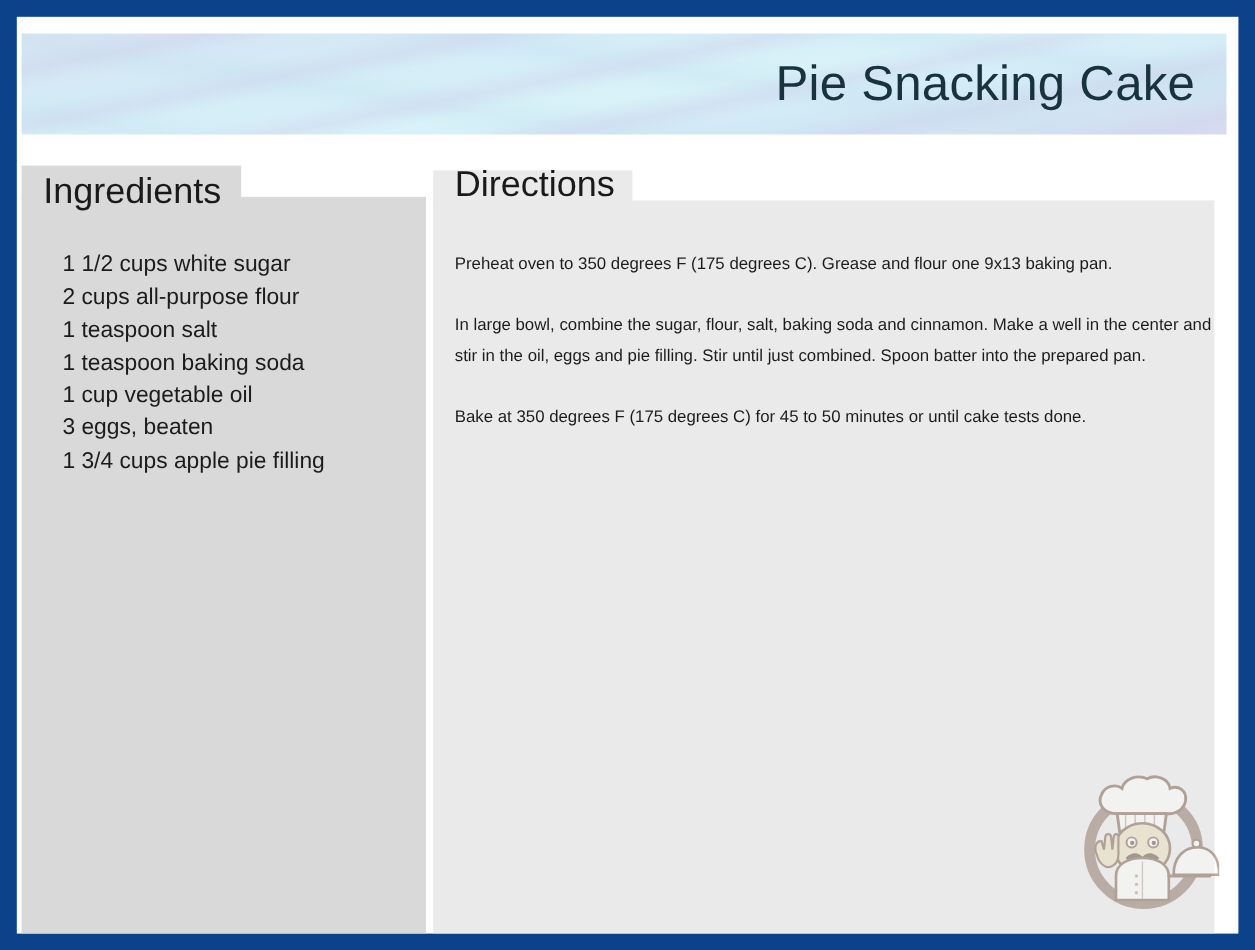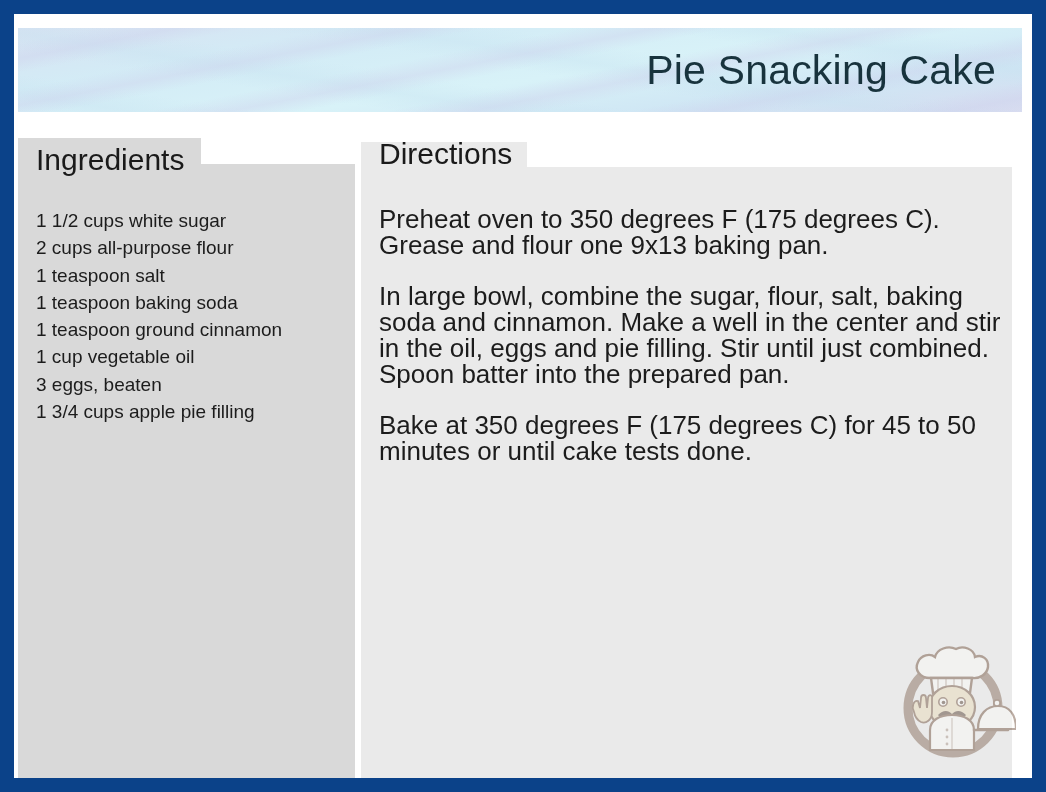--- a/index.html
+++ b/index.html
@@ -104,21 +104,21 @@
     color: #1a1a1a;
     white-space: nowrap;
   }
 
   #ingredients-heading { left: 22px; top: 129px; }
   #directions-heading  { left: 365px; top: 123px; }
 
   
   #ingredient-list {
     position: absolute;
-    left: 22px;
+    left: 38px;
     top: 193px;
     width: 310px;
     list-style: none;
     z-index: 4;
   }
   #ingredient-list li {
     font-size: 19px;
     line-height: 27.3px;
     color: #1c1c1c;
     white-space: nowrap;
@@ -126,21 +126,21 @@
 
   
   #directions-body {
     position: absolute;
     left: 365px;
     top: 192px;
     width: 645px;
     z-index: 4;
   }
   #directions-body p {
-    font-size: 26px;
+    font-size: 14px;
     line-height: 26px;
     color: #1c1c1c;
     margin-bottom: 25px;
   }
   #directions-body p:last-child { margin-bottom: 16px; }
 
   
   #cake-photo {
     position: absolute;
     left: 232px;
@@ -174,21 +174,20 @@
 
   <div class="panel" id="ingredients-panel"></div>
   <div id="ingredients-tab"></div>
   <div class="section-heading" id="ingredients-heading">Ingredients</div>
 
   <ul id="ingredient-list">
     <li>1 1/2 cups white sugar</li>
     <li>2 cups all-purpose flour</li>
     <li>1 teaspoon salt</li>
     <li>1 teaspoon baking soda</li>
-    <li>1 teaspoon ground cinnamon</li>
     <li>1 cup vegetable oil</li>
     <li>3 eggs, beaten</li>
     <li>1 3/4 cups apple pie filling</li>
   </ul>
 
   <div class="panel" id="directions-panel"></div>
   <div id="directions-tab"></div>
   <div class="section-heading" id="directions-heading">Directions</div>
 
   <div id="directions-body">

